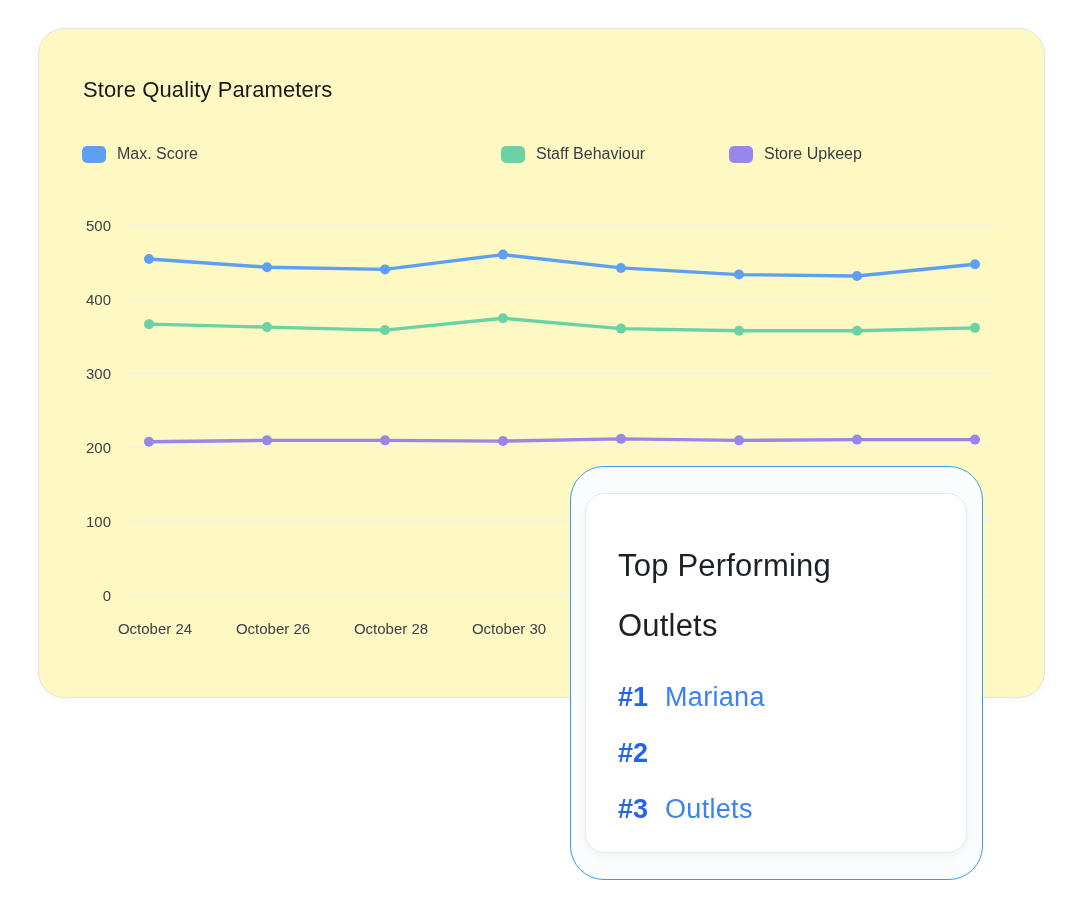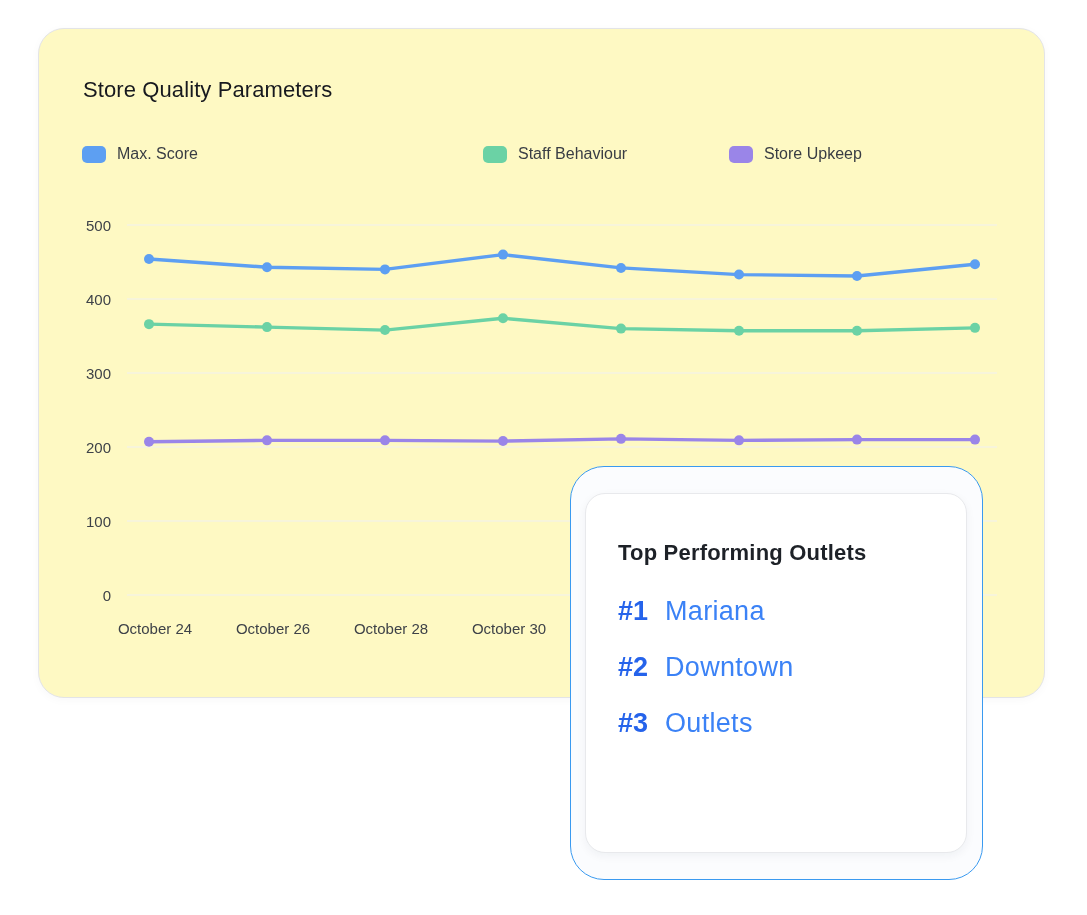--- a/index.html
+++ b/index.html
@@ -71,23 +71,23 @@
     position: absolute;
     left: 14px; top: 26px;
     width: 382px; height: 360px;
     background: #ffffff;
     border: 1px solid #e8e9ec;
     border-radius: 20px;
     box-shadow: 0 3px 10px rgba(25,35,60,0.05);
     padding: 42px 32px 0 32px;
   }
   .overlay-title {
-    font-size: 22px;
-    font-weight: 700;
-    line-height: 34px;
+    font-size: 31px;
+    font-weight: 400;
+    line-height: 60px;
     color: #1d2127;
     letter-spacing: 0.2px;
     width: 310px;
   }
   .rank-list {
     margin-top: 26px;
     display: flex;
     flex-direction: column;
     gap: 25px;
   }
@@ -105,21 +105,21 @@
 
 <div class="main-card">
 
   <div class="card-title">Store Quality Parameters</div>
 
   <div class="legend">
     <div class="legend-item" style="left:43px">
       <span class="legend-swatch" style="background: rgb(93, 159, 242);"></span>
       <span class="legend-label">Max. Score</span>
     </div>
-    <div class="legend-item" style="left:444px">
+    <div class="legend-item" style="left:462px">
       <span class="legend-swatch" style="background: rgb(107, 210, 165);"></span>
       <span class="legend-label">Staff Behaviour</span>
     </div>
     <div class="legend-item" style="left:690px">
       <span class="legend-swatch" style="background: rgb(154, 133, 232);"></span>
       <span class="legend-label">Store Upkeep</span>
     </div>
   </div>
 
   <div class="chart-area">
@@ -176,21 +176,20 @@
 
     <div class="overlay-title">Top Performing Outlets</div>
 
     <div class="rank-list">
       <div class="rank-row">
         <span class="rank-badge" style="color: rgb(37, 99, 235);">#1</span>
         <span class="outlet-name">Mariana</span>
       </div>
       <div class="rank-row">
         <span class="rank-badge" style="color: rgb(37, 99, 235);">#2</span>
-        <span class="outlet-name">Downtown</span>
       </div>
       <div class="rank-row">
         <span class="rank-badge" style="color: rgb(37, 99, 235);">#3</span>
         <span class="outlet-name">Outlets</span>
       </div>
     </div>
 
   </div>
 </div>
 

